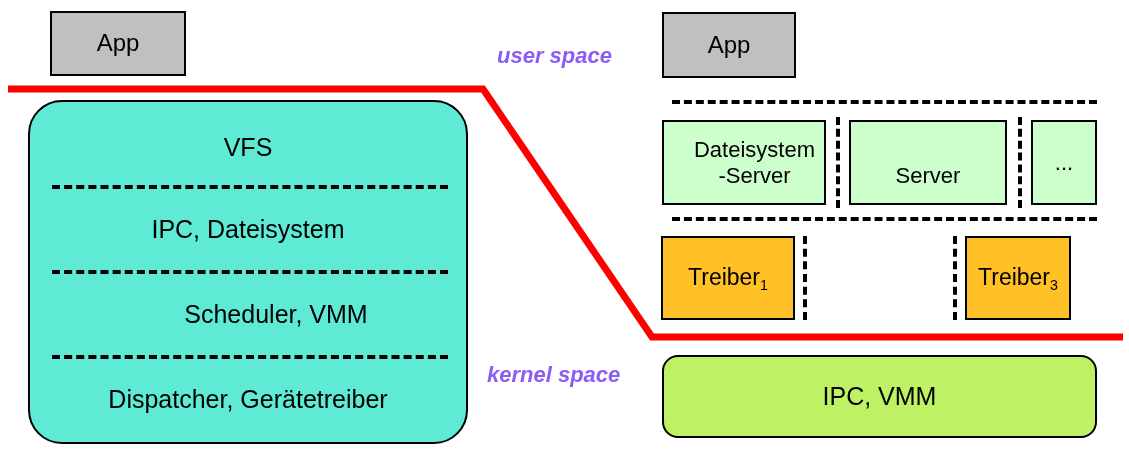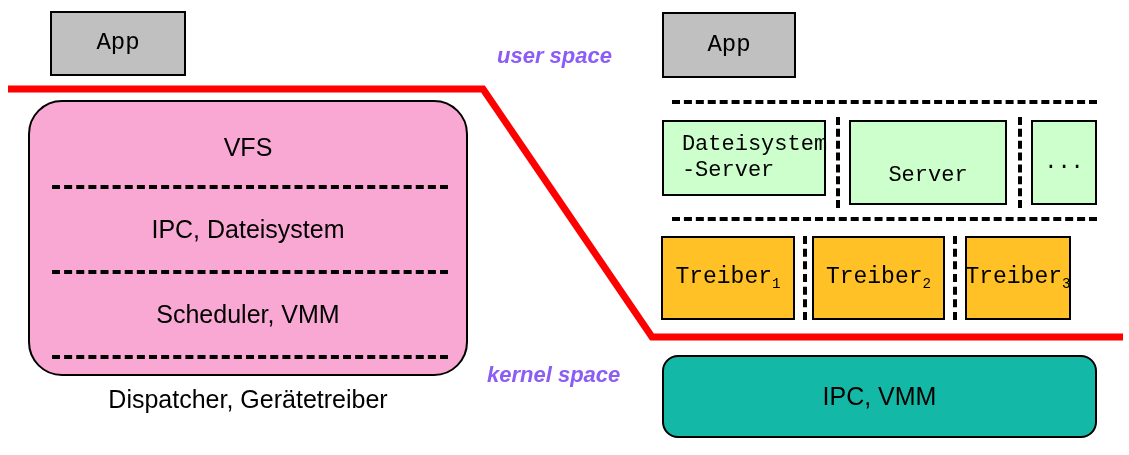--- a/index.html
+++ b/index.html
@@ -16,60 +16,60 @@
     height: 455px;
     background: #ffffff;
     overflow: hidden;
   }
   .box {
     position: absolute;
     box-sizing: border-box;
     display: flex;
     align-items: center;
     justify-content: center;
+    text-align: center;
     color: #000000;
     line-height: 1.18;
-    font-family: Liberation Mono, monospace;
   }
 
   
   .app-box {
     background: #c0c0c0;
     border: 2px solid #000000;
     font-size: 24px;
   }
   #app-left  { left: 50px;  top: 11px; width: 136px; height: 65px; }
   #app-right { left: 662px; top: 12px; width: 134px; height: 66px; }
 
   
   #mono-panel {
     position: absolute;
     left: 28px;
     top: 100px;
     width: 440px;
-    height: 276px;
+    height: 344px;
     box-sizing: border-box;
     border: 2px solid #000000;
     border-radius: 34px;
-    background: #f9a8d4;
+    background: #5eead4;
   }
   .mono-layer {
     position: absolute;
     left: 0;
     width: 100%;
     display: flex;
     align-items: center;
     justify-content: center;
     font-size: 25px;
     color: #000000;
     white-space: nowrap;
   }
   #mono-l0 { top: 6px;   height: 79px; }
   #mono-l1 { top: 85px;  height: 85px; }
-  #mono-l2 { top: 170px; height: 85px; }
+  #mono-l2 { top: 170px; height: 85px; padding-left: 28px; }
   #mono-l3 { top: 255px; height: 85px; }
 
   .mono-divider {
     position: absolute;
     left: 22px;
     width: 396px;
     height: 0;
     border-top: 4px dashed #000000;
   }
   #mono-d0 { top: 83px; }
@@ -95,21 +95,21 @@
   #vsep-s2 { left: 1018px; top: 117px; height: 91px; }
   #vsep-t1 { left: 803px;  top: 236px; height: 84px; }
   #vsep-t2 { left: 953px;  top: 236px; height: 84px; }
 
   
   .server-box {
     background: #ccffcc;
     border: 2px solid #000000;
     font-size: 22px;
   }
-  #server-0 { left: 662px;  top: 120px; width: 164px; height: 76px; padding-left: 21px; }
+  #server-0 { left: 662px;  top: 120px; width: 164px; height: 85px; padding-left: 21px; }
   #server-1 { left: 849px;  top: 120px; width: 158px; height: 85px; }
   #server-2 { left: 1031px; top: 120px; width: 66px;  height: 85px; }
 
   
   .driver-box {
     background: #ffc125;
     border: 2px solid #000000;
     font-size: 23px;
   }
   #driver-0 { left: 661px; top: 236px; width: 134px; height: 84px; }
@@ -126,21 +126,21 @@
   
   #micro-core {
     position: absolute;
     left: 662px;
     top: 355px;
     width: 435px;
     height: 83px;
     box-sizing: border-box;
     border: 2px solid #000000;
     border-radius: 16px;
-    background: #14b8a6;
+    background: #bef264;
     display: flex;
     align-items: center;
     justify-content: center;
     font-size: 25px;
     color: #000000;
   }
 
   
   #boundary-svg {
     position: absolute;
@@ -222,23 +222,20 @@
   </div>
 
   <div class="hsep" id="hsep-mid"></div>
 
   <div class="box driver-box" id="driver-0">
     <span><span>Treiber</span><sub>1</sub></span>
   </div>
 
   <div class="vsep" id="vsep-t1"></div>
 
-  <div class="box driver-box" id="driver-1">
-    <span><span>Treiber</span><sub>2</sub></span>
-  </div>
 
   <div class="vsep" id="vsep-t2"></div>
 
   <div class="box driver-box" id="driver-2">
     <span><span>Treiber</span><sub>3</sub></span>
   </div>
 
   <div id="micro-core">
     <span>IPC, VMM</span>
   </div>

